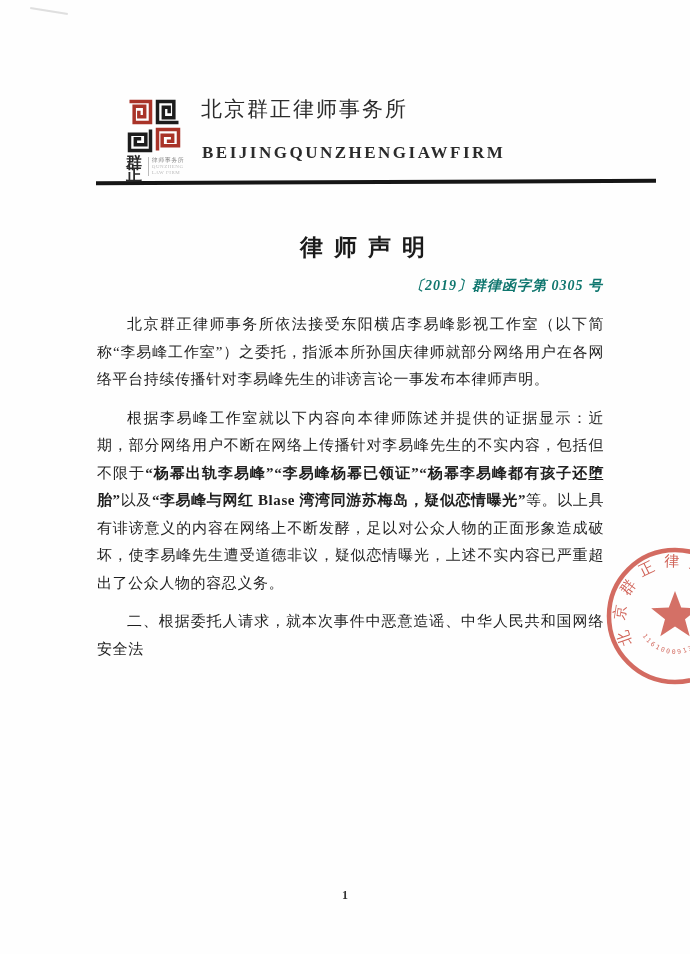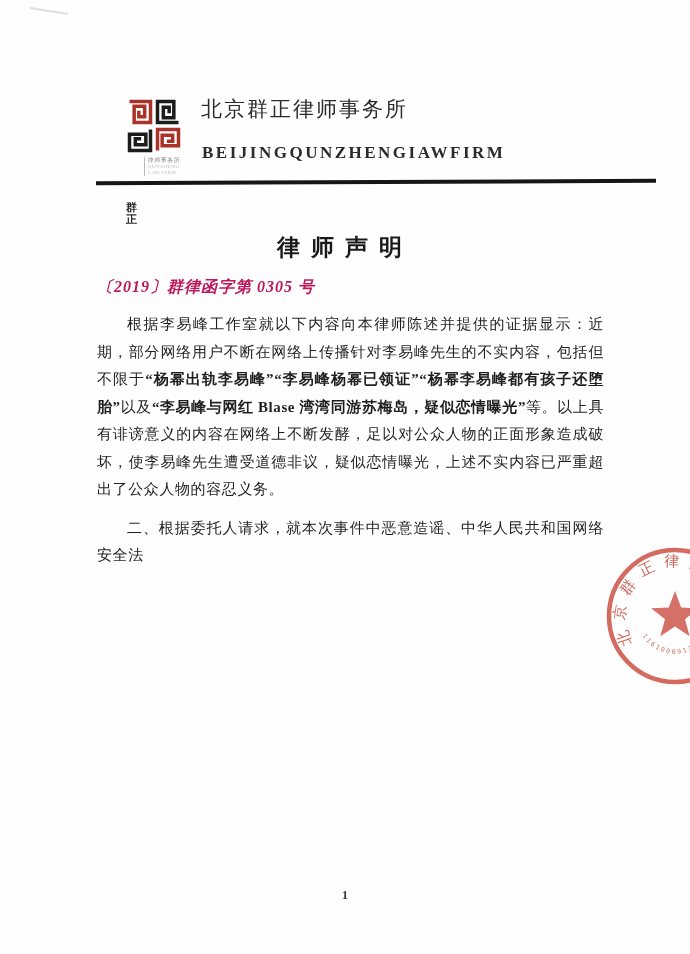--- a/index.html
+++ b/index.html
@@ -8,32 +8,32 @@
     margin:0 auto;overflow:hidden;
     font-family:"Liberation Serif","DejaVu Serif",serif;color:#1f1f1f;
     box-shadow:0 0 4px rgba(0,0,0,.25);
   }
   .scratch{position:absolute;left:30px;top:10px;width:38px;height:2px;
     background:#c9c9c9;transform:rotate(9deg);opacity:.6;}
   
   .logo{position:absolute;left:126px;top:98px;width:60px;}
   .logo-grid{width:56px;height:56px;display:grid;grid-template-columns:28px 28px;grid-template-rows:28px 28px;}
   .logo-cap{display:flex;align-items:flex-start;margin-top:3px;}
-  .logo-cap .gz{font-size:11px;font-weight:bold;color:#2a2a2a;letter-spacing:1px;line-height:12px;margin-top:44px;}
+  .logo-cap .gz{font-size:16px;font-weight:bold;color:#2a2a2a;letter-spacing:1px;line-height:12px;}
   .logo-cap .sub{margin-left:3px;border-left:1px solid #bbb;padding-left:3px;}
   .logo-cap .sub .s1{font-size:6px;color:#8a8a8a;line-height:7px;letter-spacing:.5px;}
   .logo-cap .sub .s2{font-size:5px;color:#bbb;line-height:6px;letter-spacing:.5px;}
   .firm-cn{position:absolute;left:201px;top:95px;font-size:21px;letter-spacing:2px;color:#2b2b2b;}
   .firm-en{position:absolute;left:202px;top:143px;font-size:17px;font-weight:bold;letter-spacing:2.5px;color:#2b2b2b;}
   .rule{position:absolute;left:96px;top:180px;width:560px;height:4px;background:#161616;transform:rotate(-.25deg);}
   
-  .title{position:absolute;left:92px;width:506px;top:232px;text-align:center;
+  .title{position:absolute;left:115px;width:506px;top:232px;text-align:center;
     font-size:23px;font-weight:bold;letter-spacing:11px;color:#1a1a1a;}
-  .docnum{position:absolute;left:97px;width:506px;top:277px;text-align:left;
-    font-size:16px;font-weight:bold;font-style:italic;letter-spacing:1px;color:#be185d;}
+  .docnum{position:absolute;left:97px;width:506px;top:277px;text-align:right;
+    font-size:14px;font-weight:bold;font-style:italic;letter-spacing:1px;color:#0f766e;}
   
   .body{position:absolute;left:97px;top:311px;width:507px;
     font-size:15px;line-height:27.5px;text-align:justify;letter-spacing:.6px;}
   .body p{margin:0 0 11px 0;text-indent:2em;}
   .b{font-weight:bold;}
   .pagenum{position:absolute;left:0;width:690px;top:888px;text-align:center;
     font-size:12px;font-weight:bold;color:#333;}
   
   .seal{position:absolute;left:595px;top:536px;width:170px;height:170px;opacity:.88;}
 </style>
@@ -68,20 +68,21 @@
     </div>
   </div>
   <div class="firm-cn">北京群正律师事务所</div>
   <div class="firm-en">BEIJINGQUNZHENGIAWFIRM</div>
   <div class="rule"></div>
 
   <div class="title">律师声明</div>
   <div class="docnum">〔2019〕群律函字第 0305 号</div>
 
   <div class="body">
+    <p>北京群正律师事务所依法接受东阳横店李易峰影视工作室（以下简称“李易峰工作室”）之委托，指派本所孙国庆律师就部分网络用户在各网络平台持续传播针对李易峰先生的诽谤言论一事发布本律师声明。</p>
     <p><span>根据李易峰工作室就以下内容向本律师陈述并提供的证据显示：近期，部分网络用户不断在网络上传播针对李易峰先生的不实内容，包括但不限于</span><span class="b">“杨幂出轨李易峰”“李易峰杨幂已领证”“杨幂李易峰都有孩子还堕胎”</span><span>以及</span><span class="b">“李易峰与网红 Blase 湾湾同游苏梅岛，疑似恋情曝光”</span><span>等。以上具有诽谤意义的内容在网络上不断发酵，足以对公众人物的正面形象造成破坏，使李易峰先生遭受道德非议，疑似恋情曝光，上述不实内容已严重超出了公众人物的容忍义务。</span></p>
     <p>二、根据委托人请求，就本次事件中恶意造谣、中华人民共和国网络安全法</p>
   </div>
 
   <div class="pagenum">1</div>
 
   <svg class="seal" viewBox="0 0 170 170">
     <defs>
       <path id="ringPath" d="M39,108.7 A50,50 0 1 1 121,108.7" fill="none"></path>
       <path id="serialPath" d="M45.6,96.1 A38,38 0 0 0 114.4,96.1" fill="none"></path>

